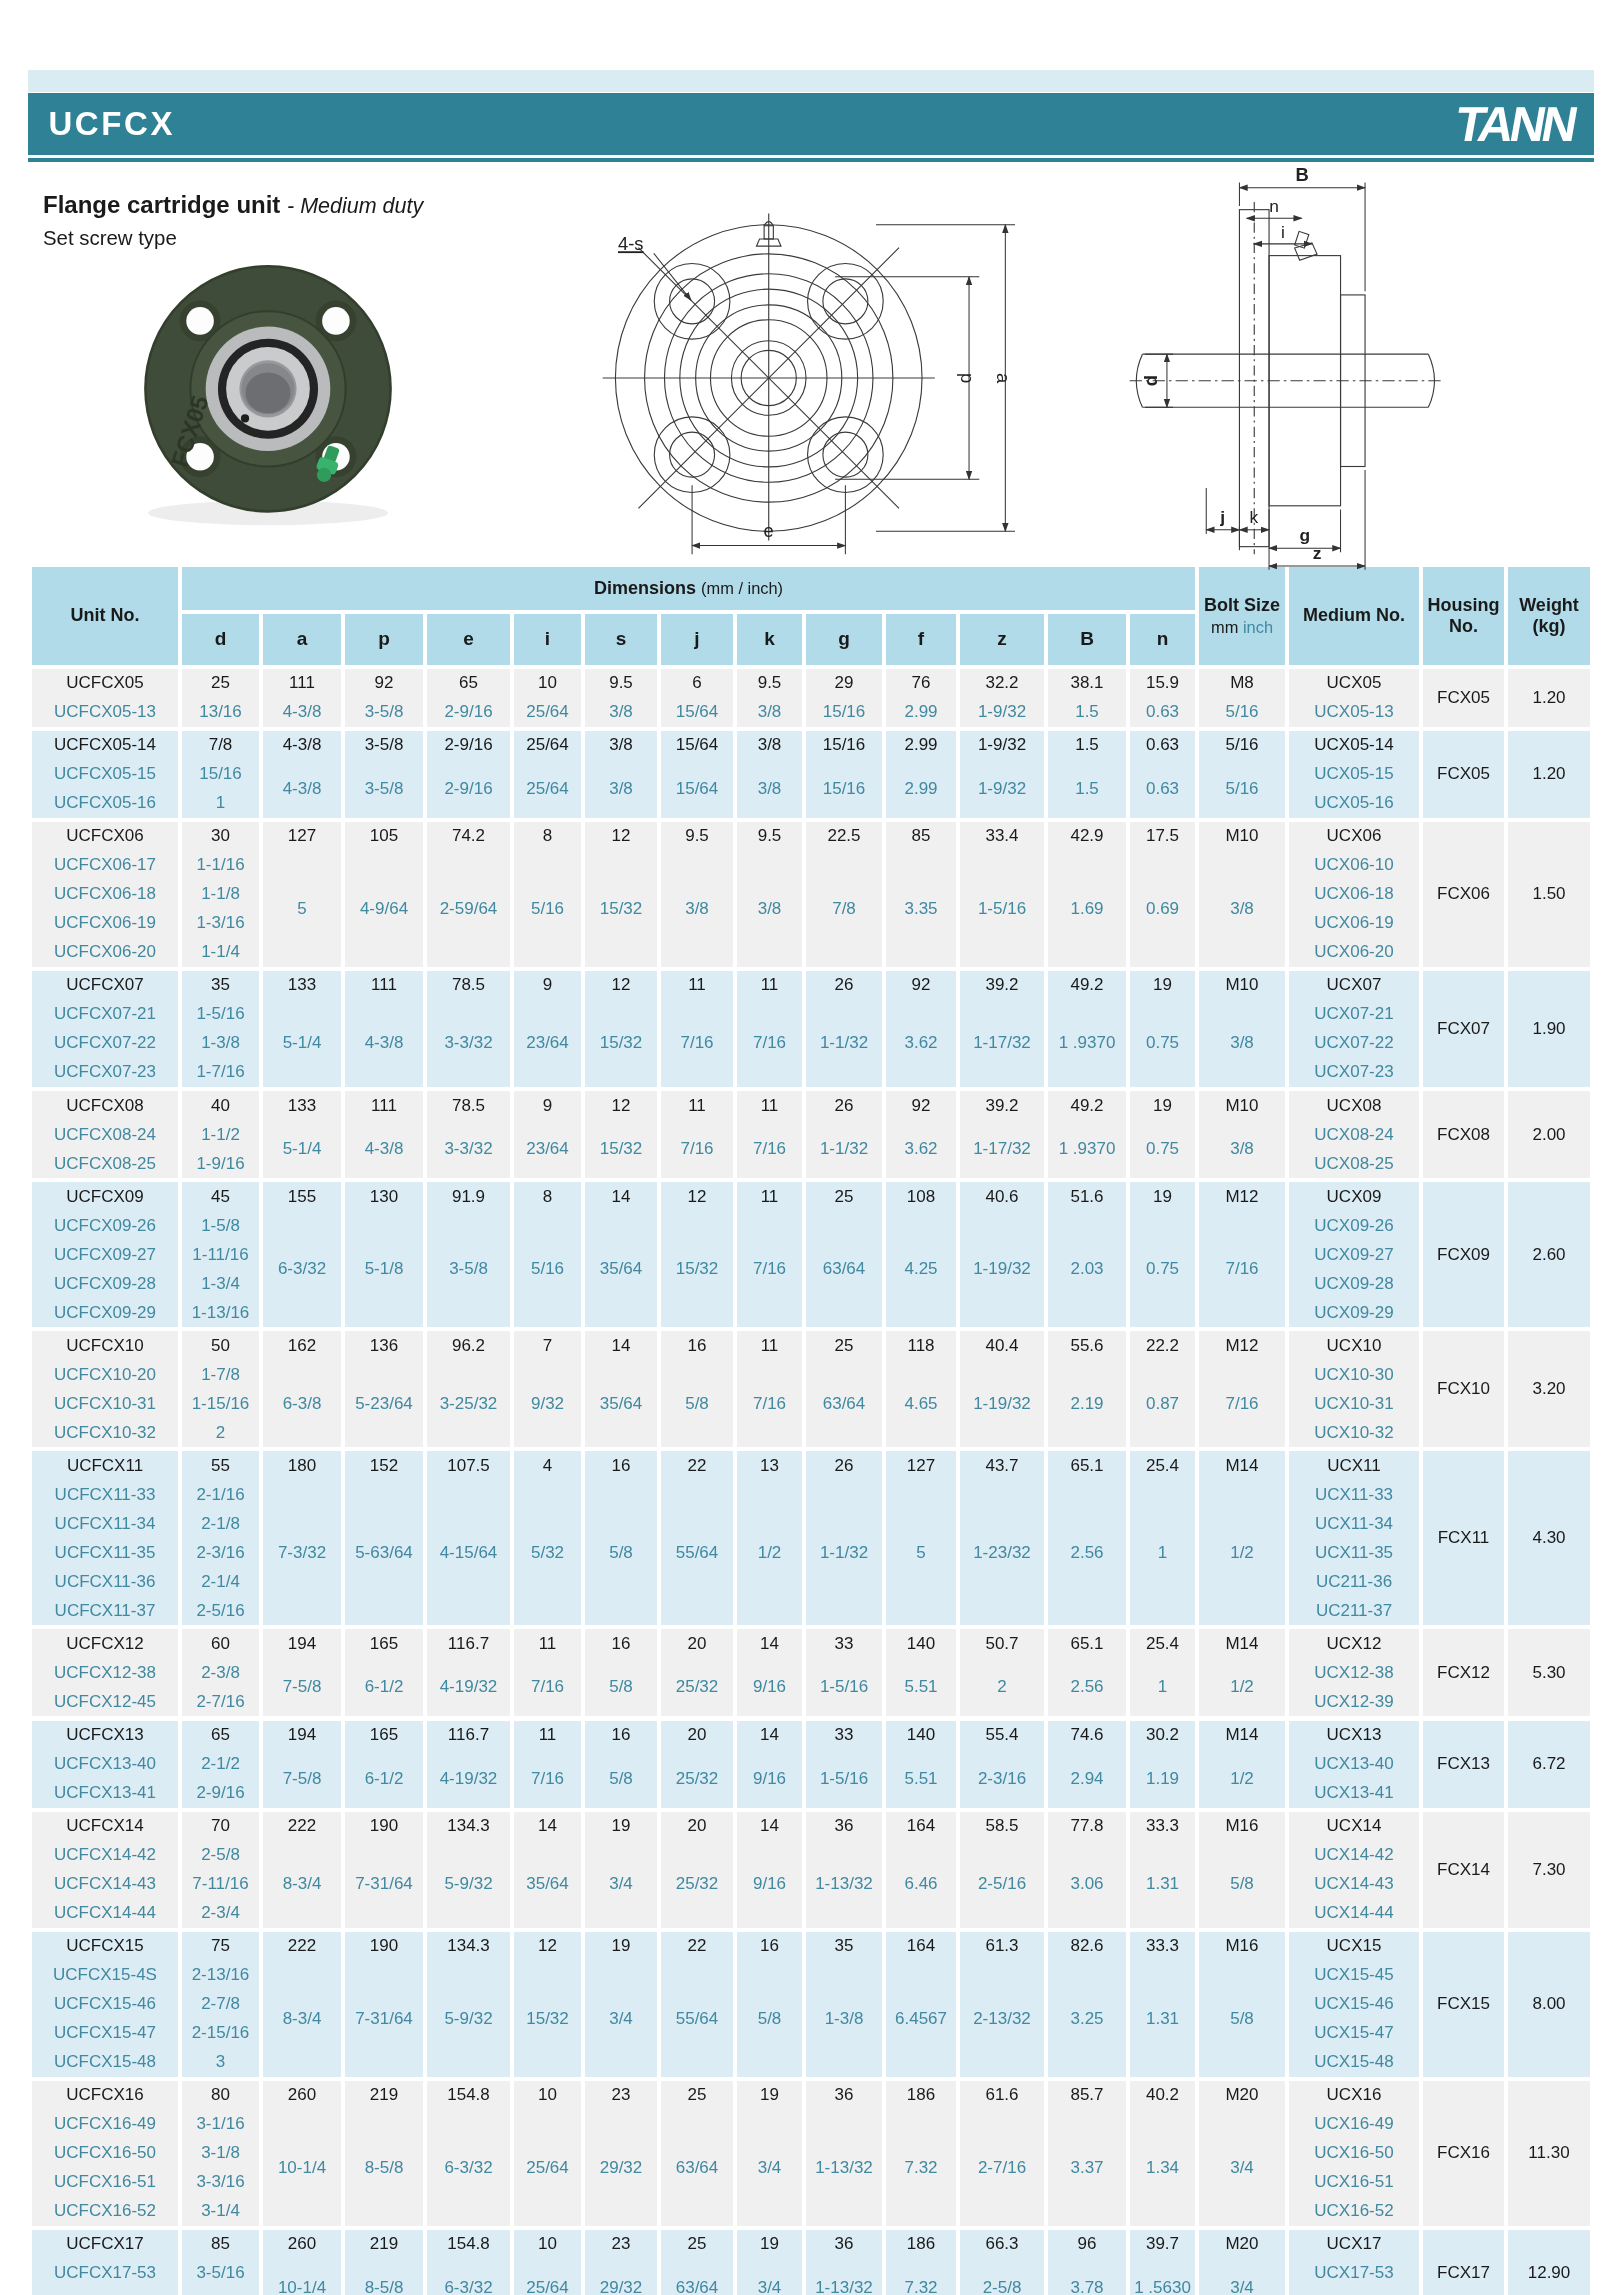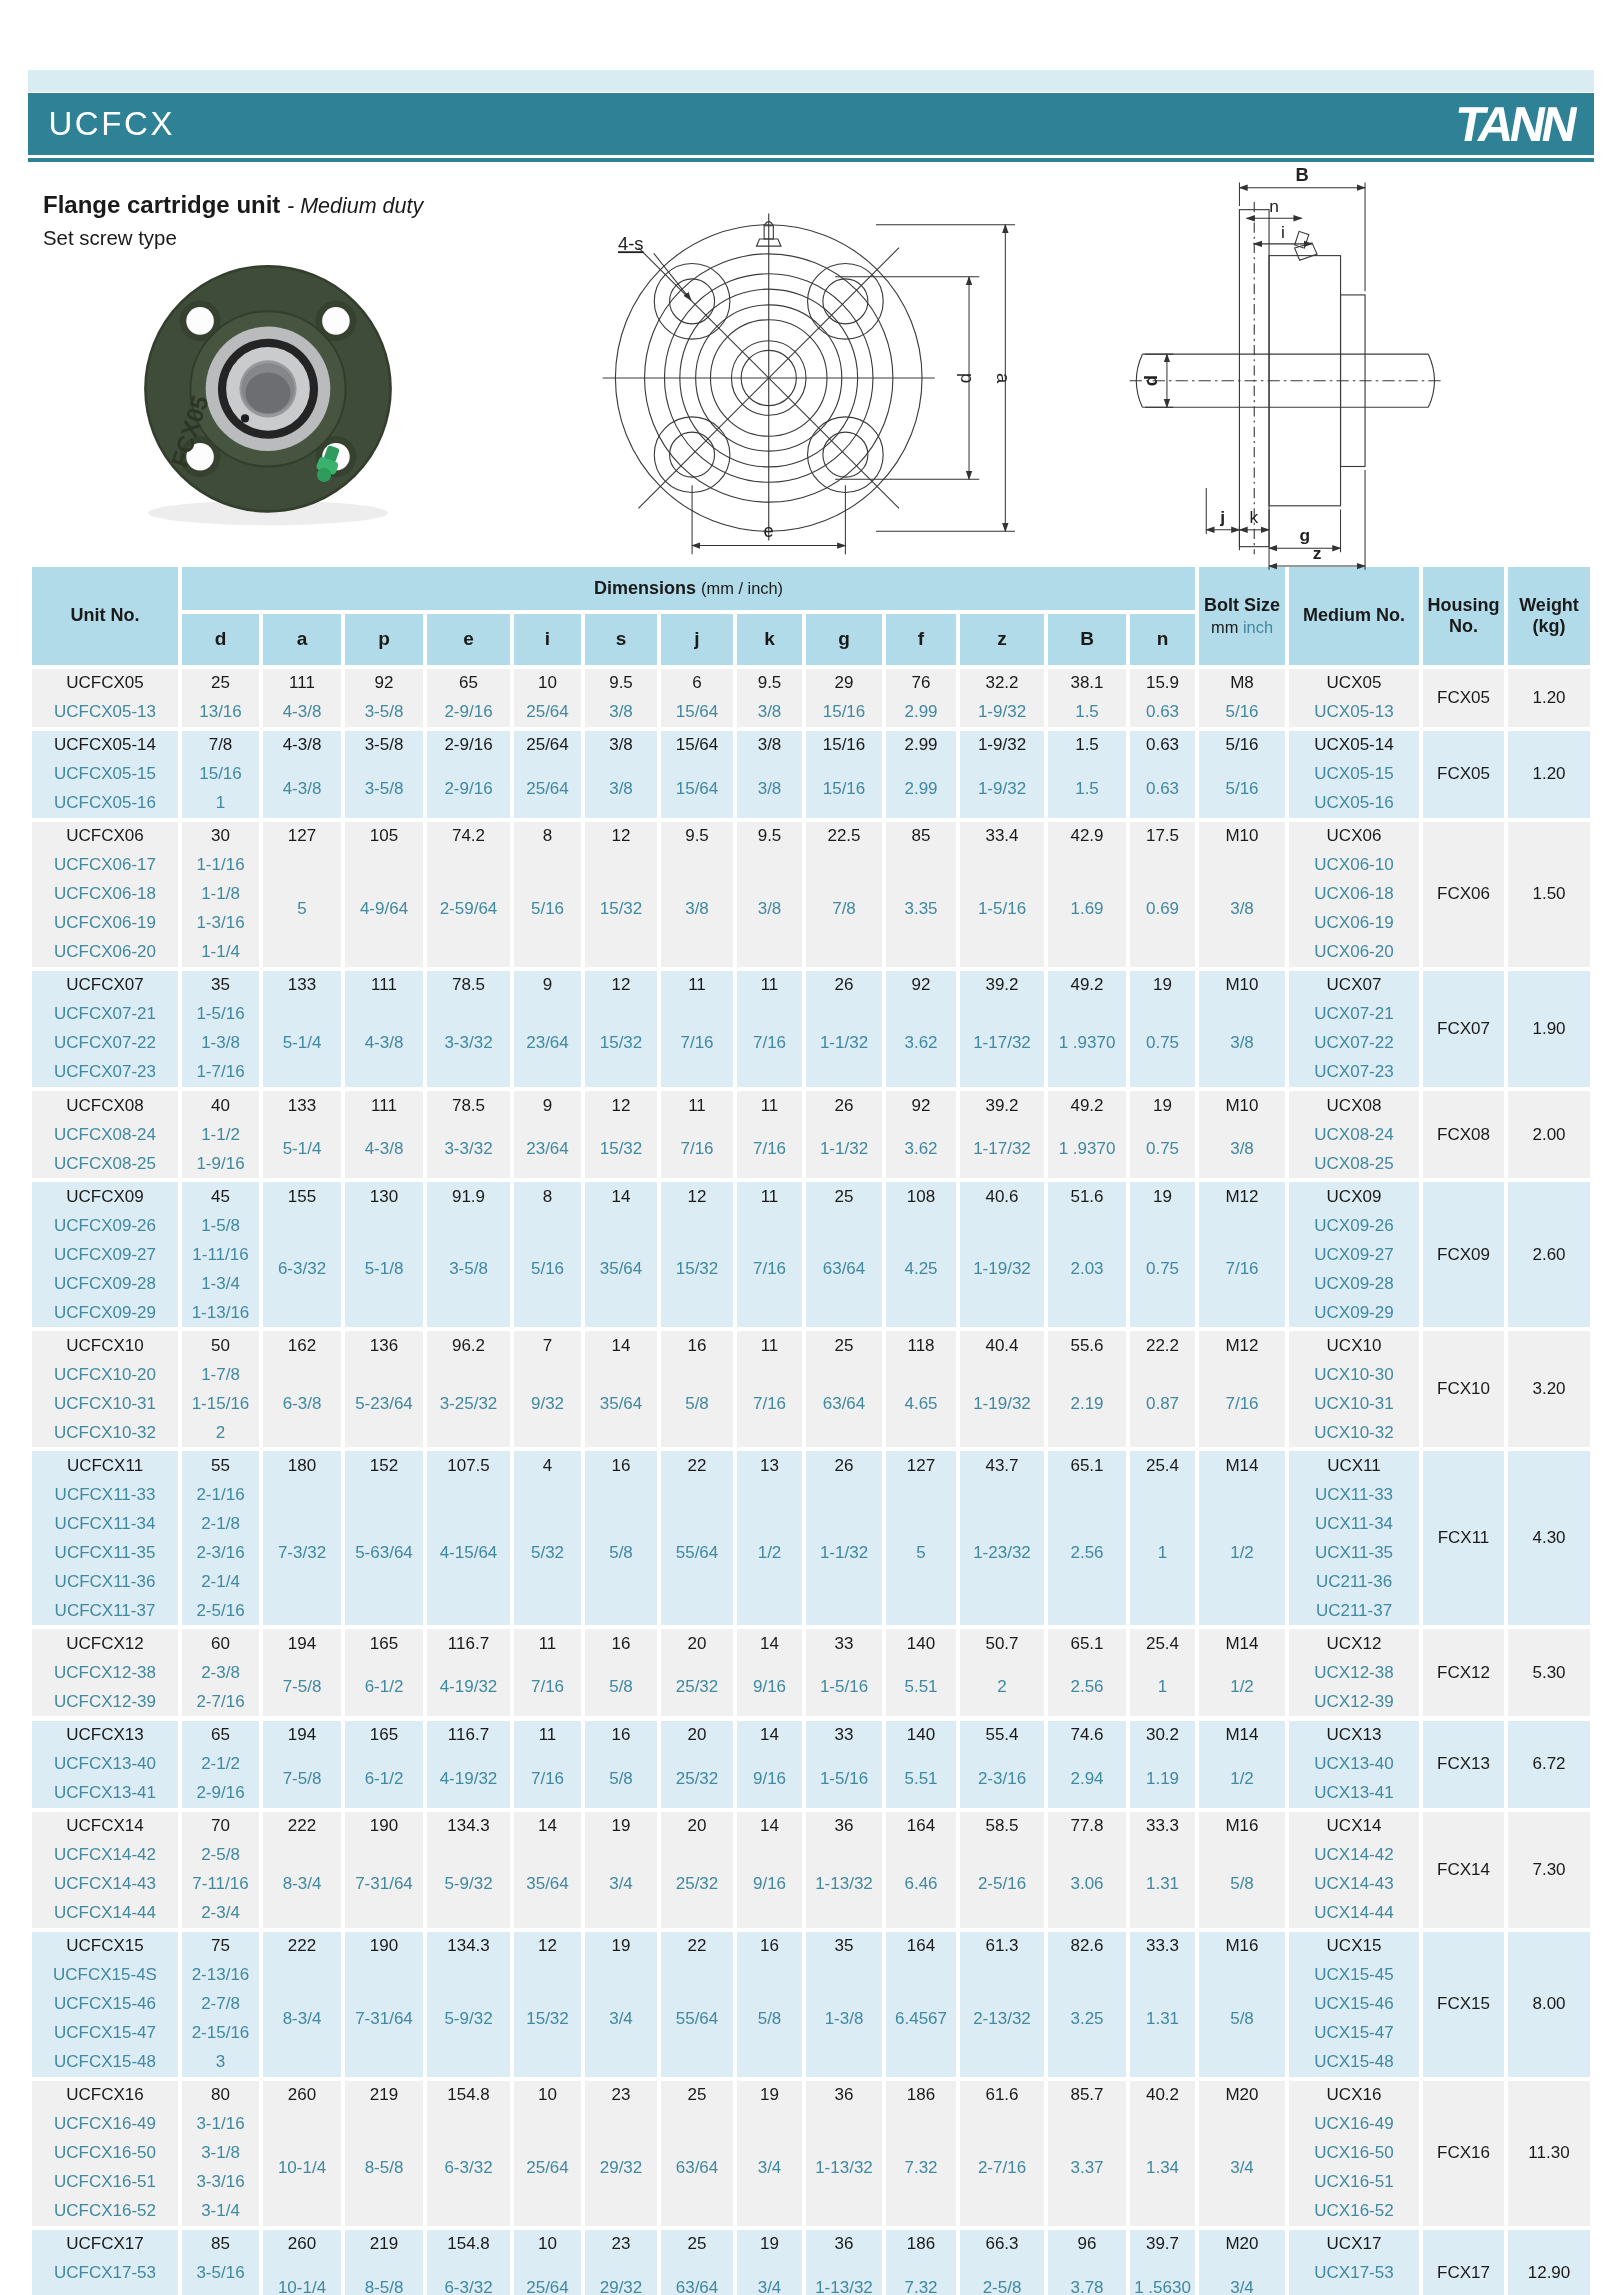--- a/index.html
+++ b/index.html
@@ -3,21 +3,21 @@
 <meta charset="utf-8">
 <style>
   html,body{margin:0;padding:0;background:#fff;}
   body{width:1622px;min-height:2295px;font-family:"Liberation Sans",sans-serif;color:#1a1a1a;}
   :root{
     --teal:#2f8195; --bandlight:#d9ecf2; --headbg:#b2dbe9;
     --rowgray:#f0f0f0; --rowblue:#dcecf4; --inch:#4089a1; --ink:#1a1a1a;
   }
   .band-light{height:21.5px;background:var(--bandlight);margin:70px 28px 0;}
   .band-teal{height:62px;background:var(--teal);margin:1.5px 28px 0;display:flex;align-items:center;justify-content:space-between;padding:0 20.4px;box-sizing:border-box;}
-  .series{color:#fff;font-size:33px;letter-spacing:2.6px;font-weight:400;}
+  .series{color:#fff;font-size:33px;letter-spacing:2.6px;font-weight:700;}
   .brand{color:#fff;font-size:49px;font-weight:800;letter-spacing:-3.6px;transform:skewX(-10deg);font-family:"Liberation Sans",sans-serif;}
   .teal-rule{height:4.1px;background:var(--teal);margin:3.1px 28px 0;}
   .titleblock{margin:29px 0 0 43px;position:relative;z-index:2;width:460px;}
   .title-line{font-size:24px;}
   .title-main{font-weight:700;}
   .title-duty{font-style:italic;font-size:21.5px;}
   .subtitle{font-size:20.4px;margin-top:8.2px;}
   .figures{position:relative;height:388px;margin:-82px 28px 0;z-index:1;}
   .fig-photo{position:absolute;left:61px;top:87px;}
   .fig-front{position:absolute;left:521px;top:31px;}
@@ -885,21 +885,21 @@
           <td class="in" rowspan="2">9/16</td>
           <td class="in" rowspan="2">1-5/16</td>
           <td class="in" rowspan="2">5.51</td>
           <td class="in" rowspan="2">2</td>
           <td class="in" rowspan="2">2.56</td>
           <td class="in" rowspan="2">1</td>
           <td class="in" rowspan="2">1/2</td>
           <td class="in">UCX12-38</td>
         </tr>
         <tr>
-          <td class="in">UCFCX12-39</td>
+          <td class="in">UCFCX12-45</td>
           <td class="in">2-7/16</td>
           <td class="in">UCX12-39</td>
         </tr>
       </tbody>
     </table>
     <table class="spec grp g-blue">
       <colgroup>
         <col style="width:146px">
         <col style="width:77px">
         <col style="width:78px">

